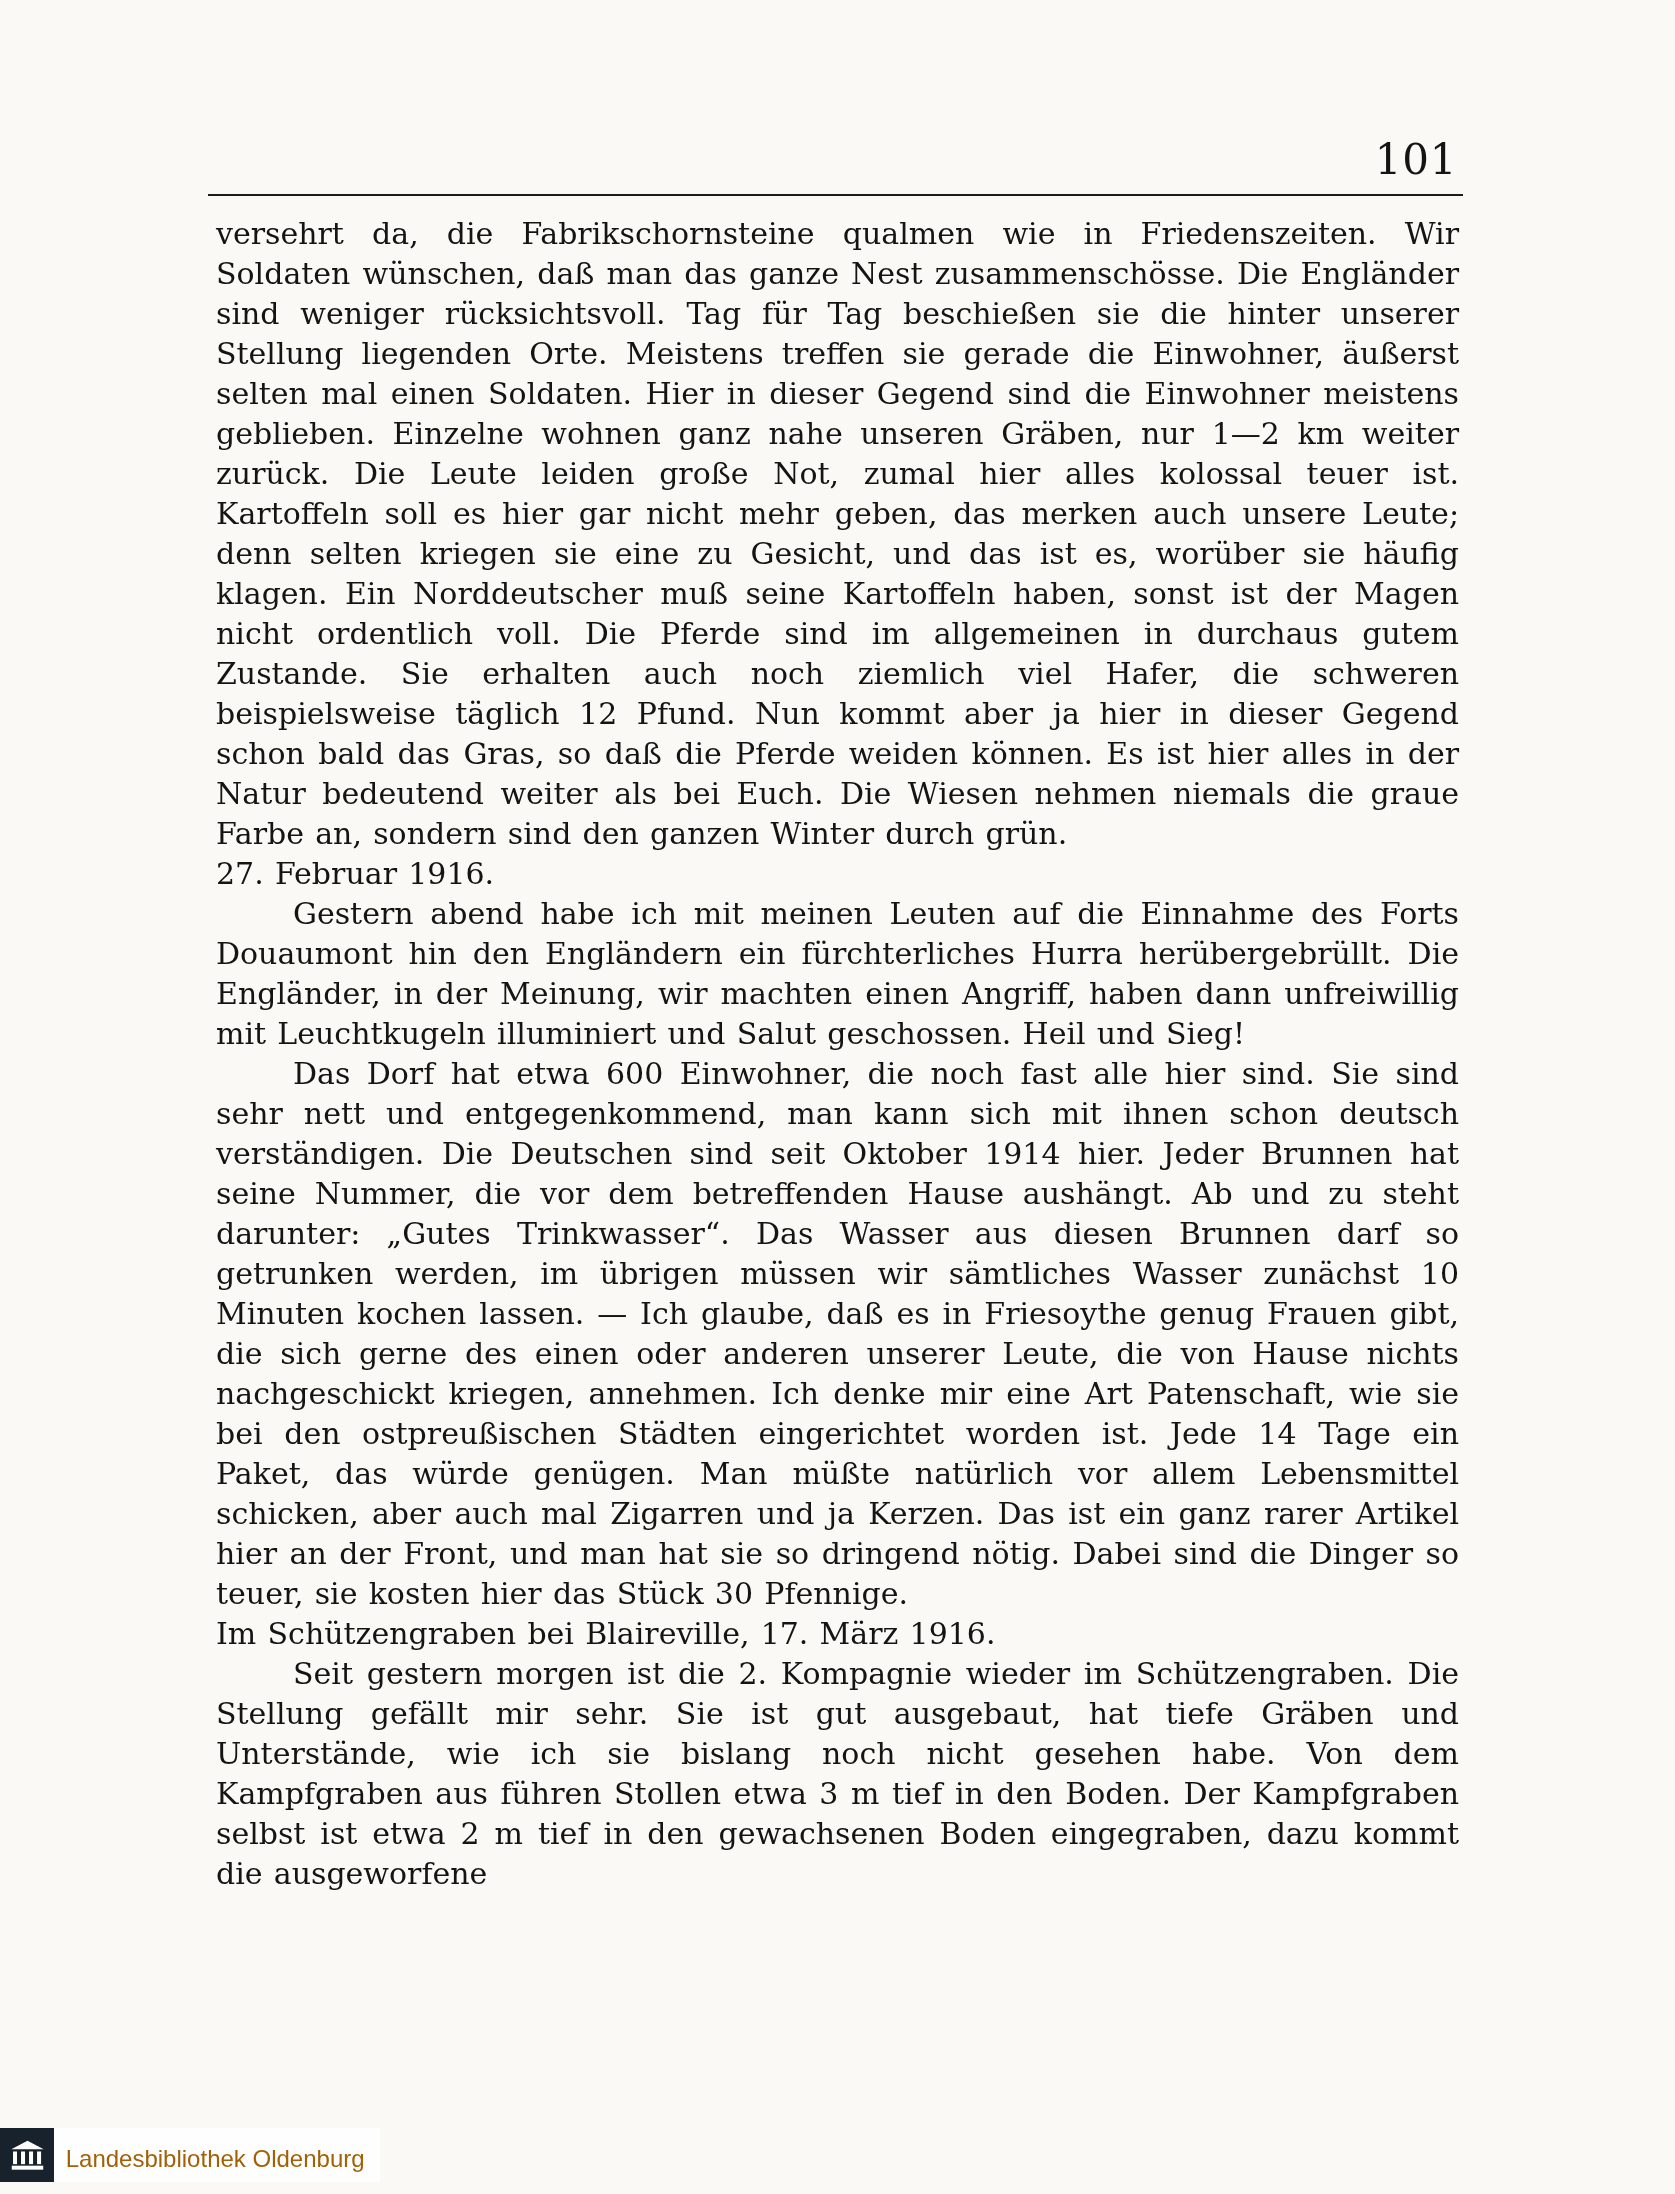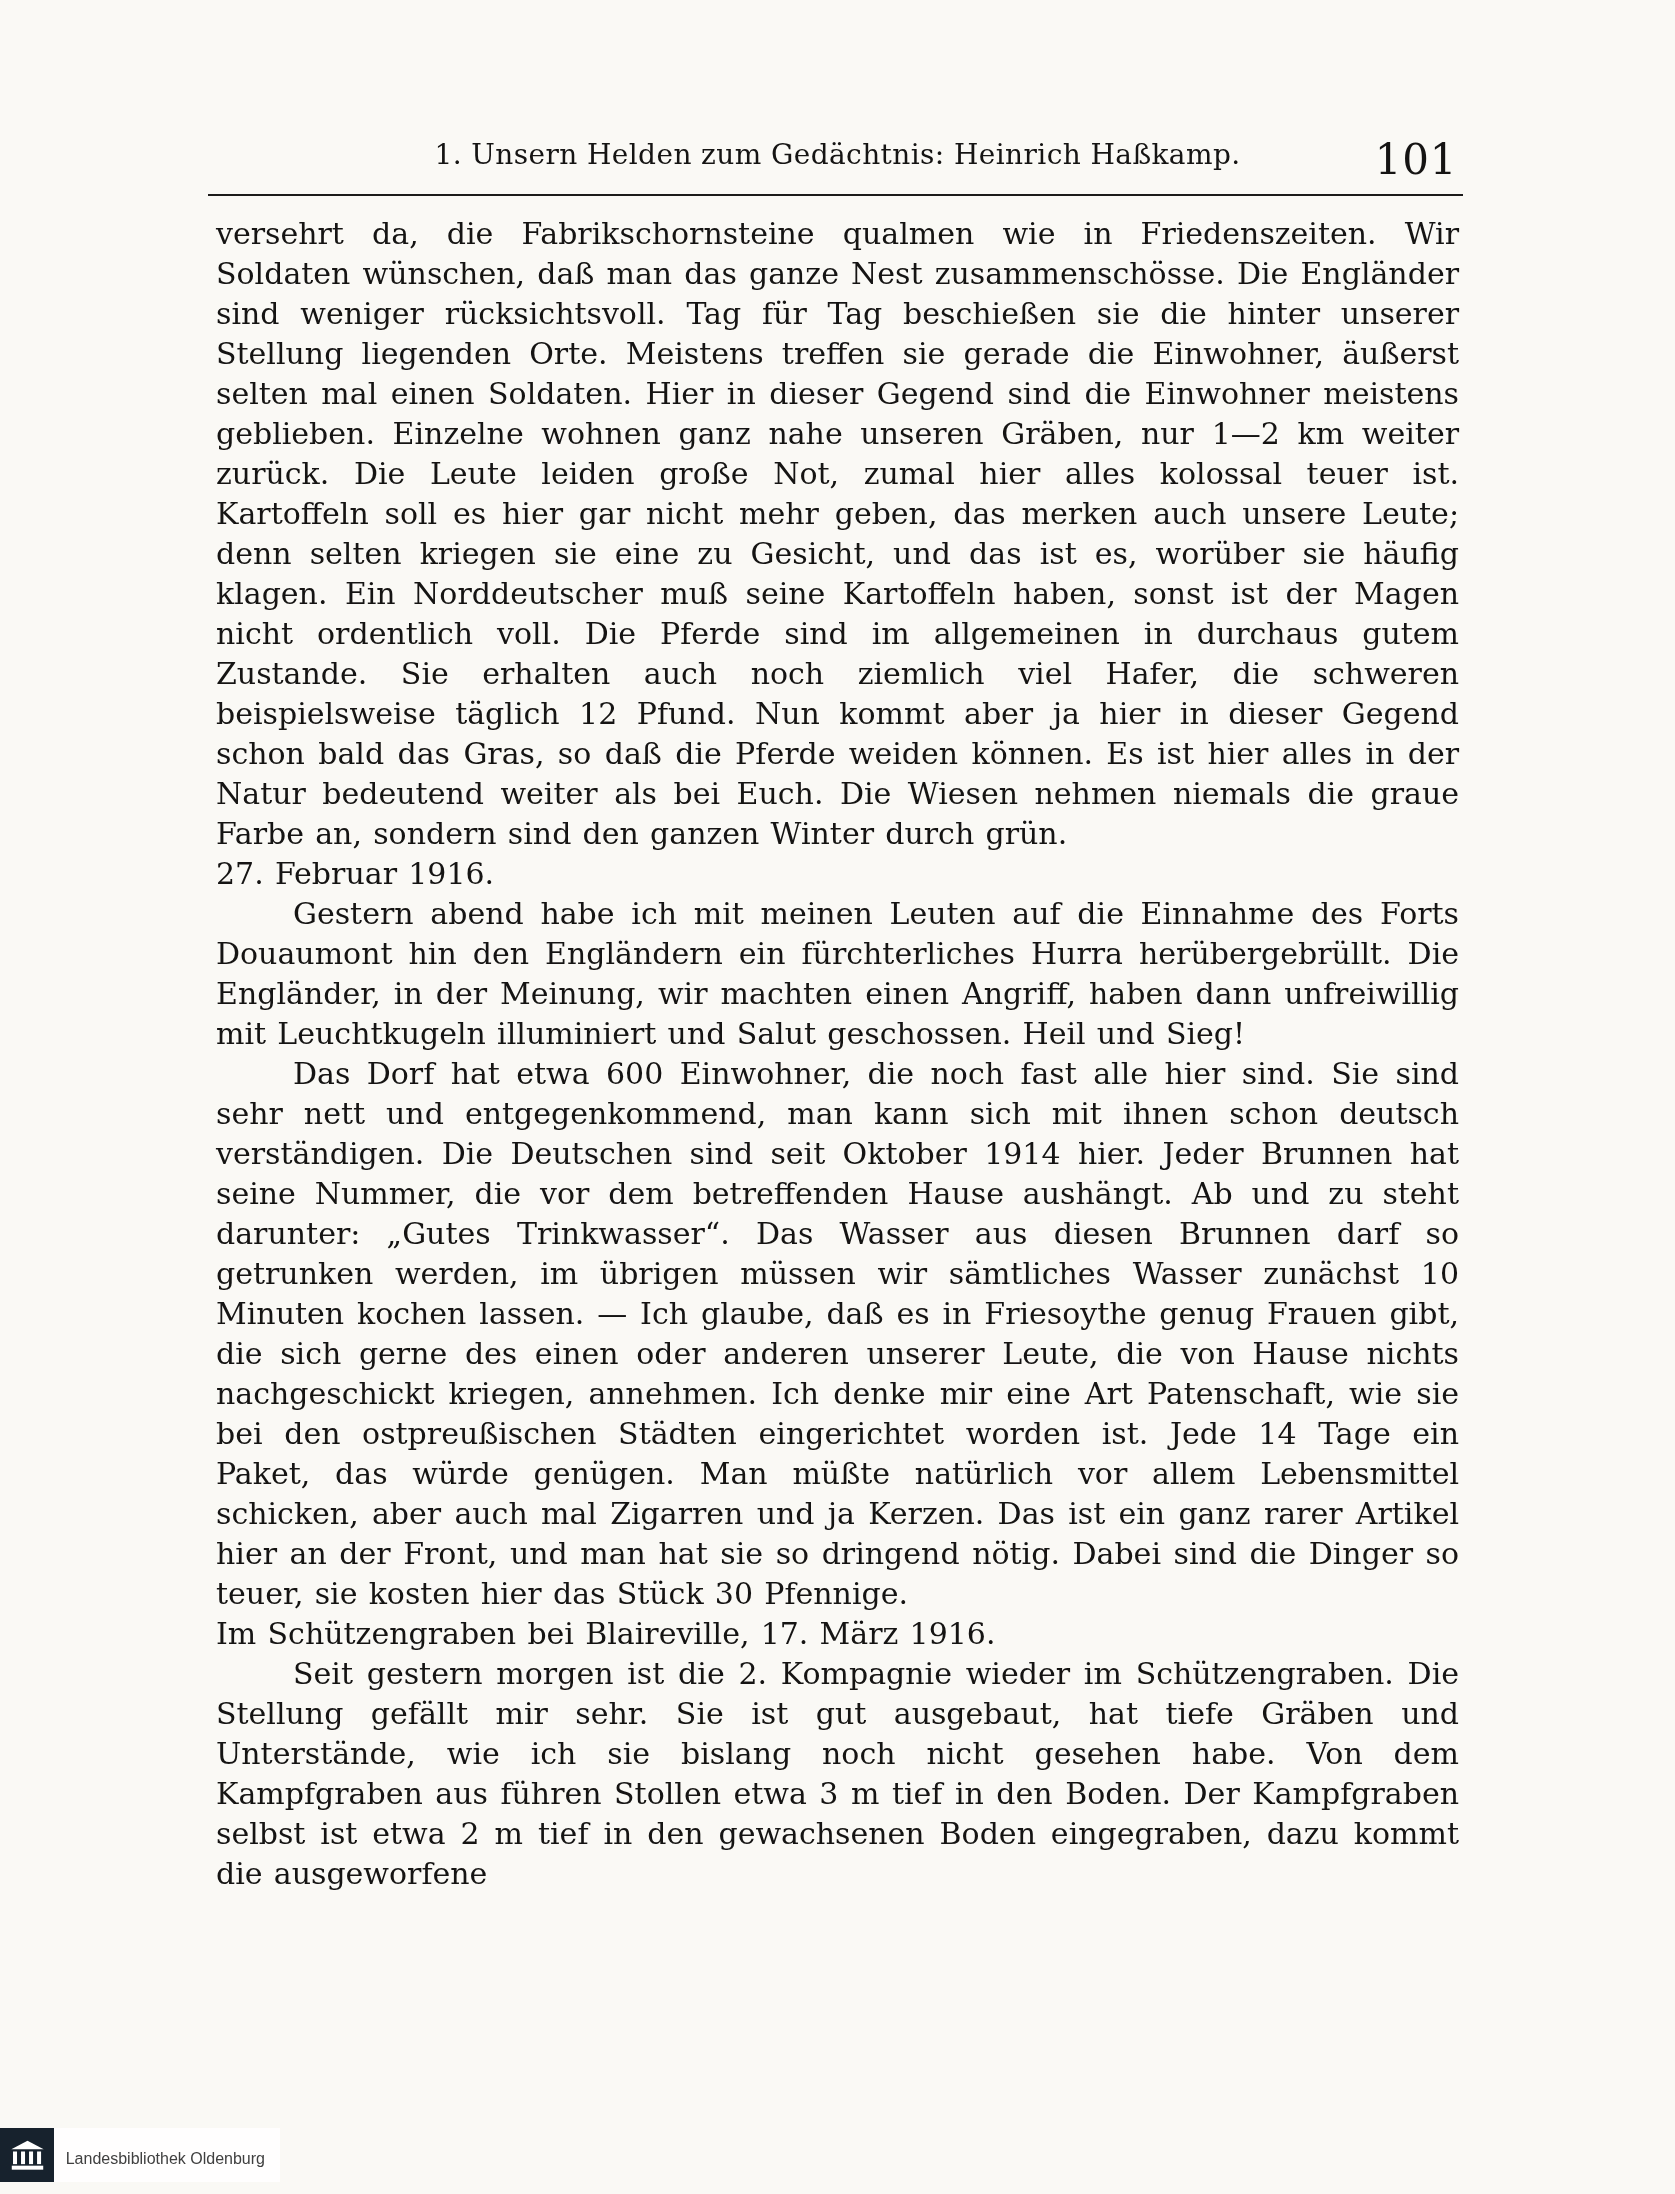--- a/index.html
+++ b/index.html
@@ -77,34 +77,33 @@
     display: inline-flex;
     align-items: center;
     justify-content: center;
     width: 54px;
     height: 54px;
     background: #17222d;
     flex: 0 0 auto;
   }
   .wm-label {
     font-family: "Liberation Sans", sans-serif;
-    font-size: 16px;
-    color: #404040;
+    font-size: 24px;
+    color: #a16207;
     margin-left: 11.7px;
     white-space: nowrap;
     margin-top: 8px;
   }
 </style>
 </head>
 <body>
 
 <div class="page">
 
   <div class="running-header">
-    <span class="running-title">1. Unsern Helden zum Gedächtnis: Heinrich Haßkamp.</span>
     <span class="page-number">101</span>
   </div>
 
   <div class="header-rule"></div>
 
   <div class="text-block">
     <p class="body-par no-indent">versehrt da, die Fabrikschornsteine qualmen wie in Friedenszeiten. Wir Soldaten wünschen, daß man das ganze Nest zusammenschösse. Die Engländer sind weniger rücksichtsvoll. Tag für Tag beschießen sie die hinter unserer Stellung liegenden Orte. Meistens treffen sie gerade die Einwohner, äußerst selten mal einen Soldaten. Hier in dieser Gegend sind die Einwohner meistens geblieben. Einzelne wohnen ganz nahe unseren Gräben, nur 1—2 km weiter zurück. Die Leute leiden große Not, zumal hier alles kolossal teuer ist. Kartoffeln soll es hier gar nicht mehr geben, das merken auch unsere Leute; denn selten kriegen sie eine zu Gesicht, und das ist es, worüber sie häufig klagen. Ein Norddeutscher muß seine Kartoffeln haben, sonst ist der Magen nicht ordentlich voll. Die Pferde sind im allgemeinen in durchaus gutem Zustande. Sie erhalten auch noch ziemlich viel Hafer, die schweren beispielsweise täglich 12 Pfund. Nun kommt aber ja hier in dieser Gegend schon bald das Gras, so daß die Pferde weiden können. Es ist hier alles in der Natur bedeutend weiter als bei Euch. Die Wiesen nehmen niemals die graue Farbe an, sondern sind den ganzen Winter durch grün.</p>
     <p class="date-line">27. Februar 1916.</p>
     <p class="body-par indent">Gestern abend habe ich mit meinen Leuten auf die Einnahme des Forts Douaumont hin den Engländern ein fürchterliches Hurra herübergebrüllt. Die Engländer, in der Meinung, wir machten einen Angriff, haben dann unfreiwillig mit Leuchtkugeln illuminiert und Salut geschossen. Heil und Sieg!</p>
     <p class="body-par indent">Das Dorf hat etwa 600 Einwohner, die noch fast alle hier sind. Sie sind sehr nett und entgegenkommend, man kann sich mit ihnen schon deutsch verständigen. Die Deutschen sind seit Oktober 1914 hier. Jeder Brunnen hat seine Nummer, die vor dem betreffenden Hause aushängt. Ab und zu steht darunter: „Gutes Trinkwasser“. Das Wasser aus diesen Brunnen darf so getrunken werden, im übrigen müssen wir sämtliches Wasser zunächst 10 Minuten kochen lassen. — Ich glaube, daß es in Friesoythe genug Frauen gibt, die sich gerne des einen oder anderen unserer Leute, die von Hause nichts nachgeschickt kriegen, annehmen. Ich denke mir eine Art Patenschaft, wie sie bei den ostpreußischen Städten eingerichtet worden ist. Jede 14 Tage ein Paket, das würde genügen. Man müßte natürlich vor allem Lebensmittel schicken, aber auch mal Zigarren und ja Kerzen. Das ist ein ganz rarer Artikel hier an der Front, und man hat sie so dringend nötig. Dabei sind die Dinger so teuer, sie kosten hier das Stück 30 Pfennige.</p>

